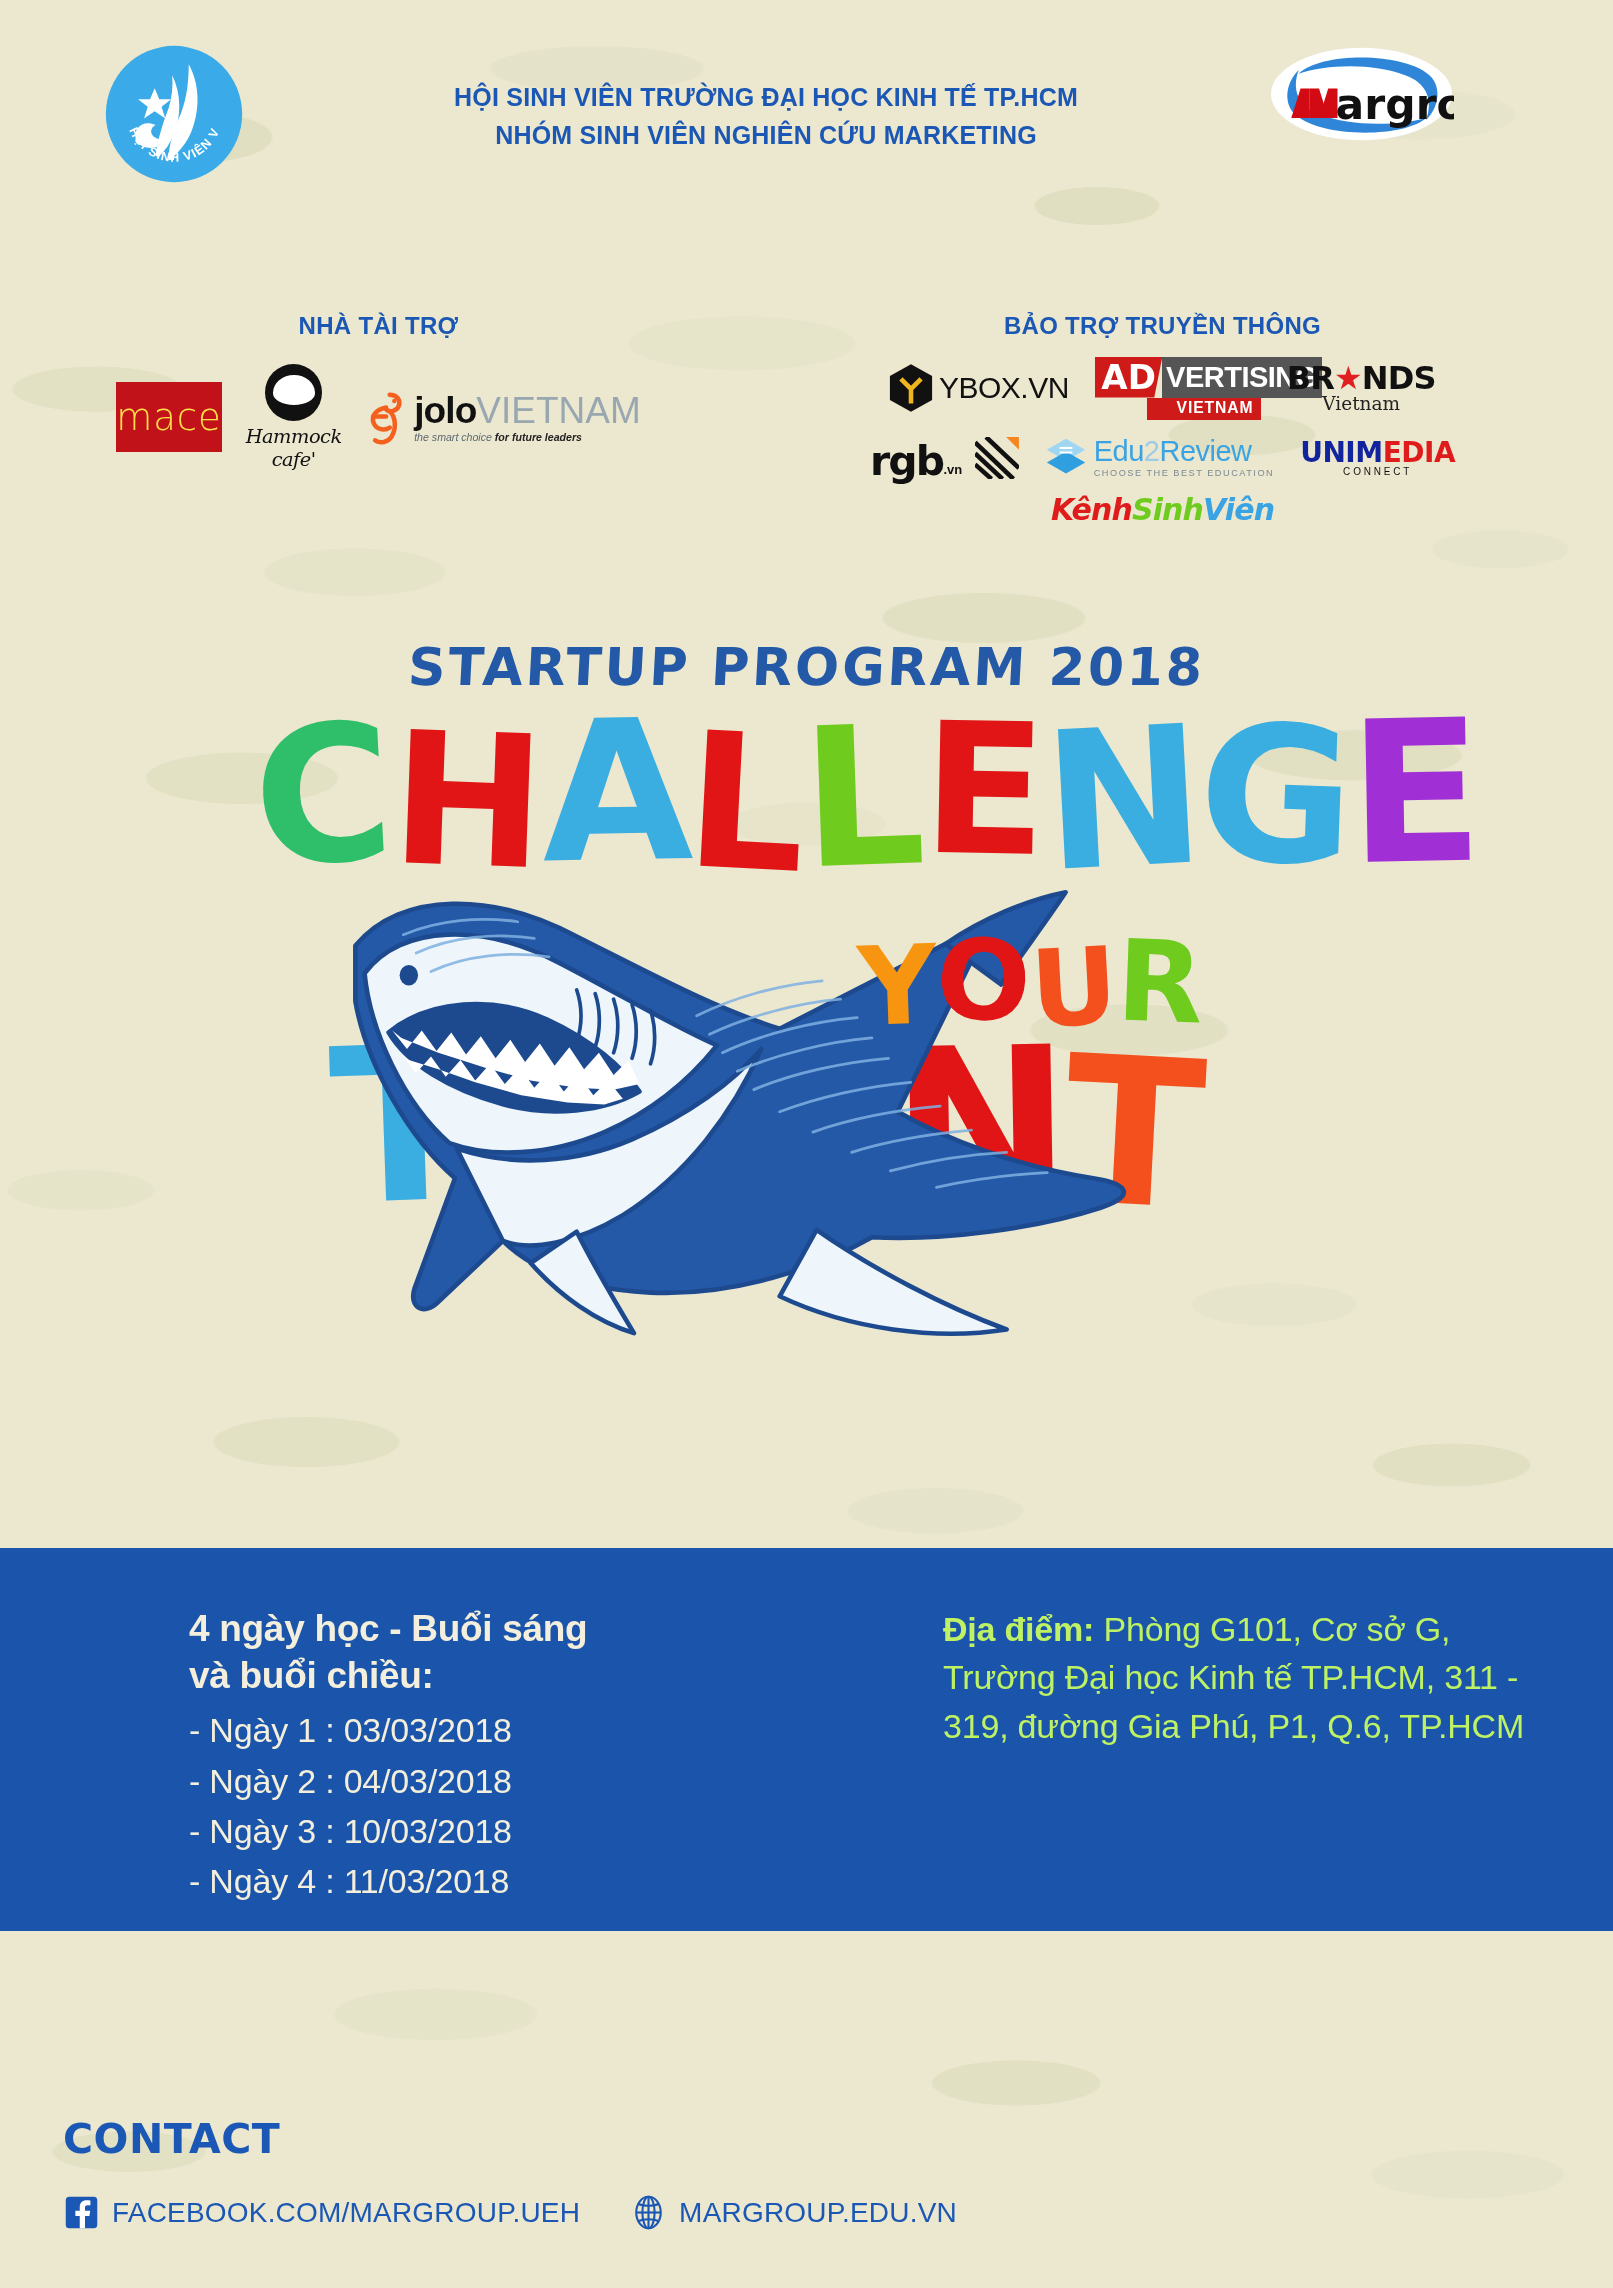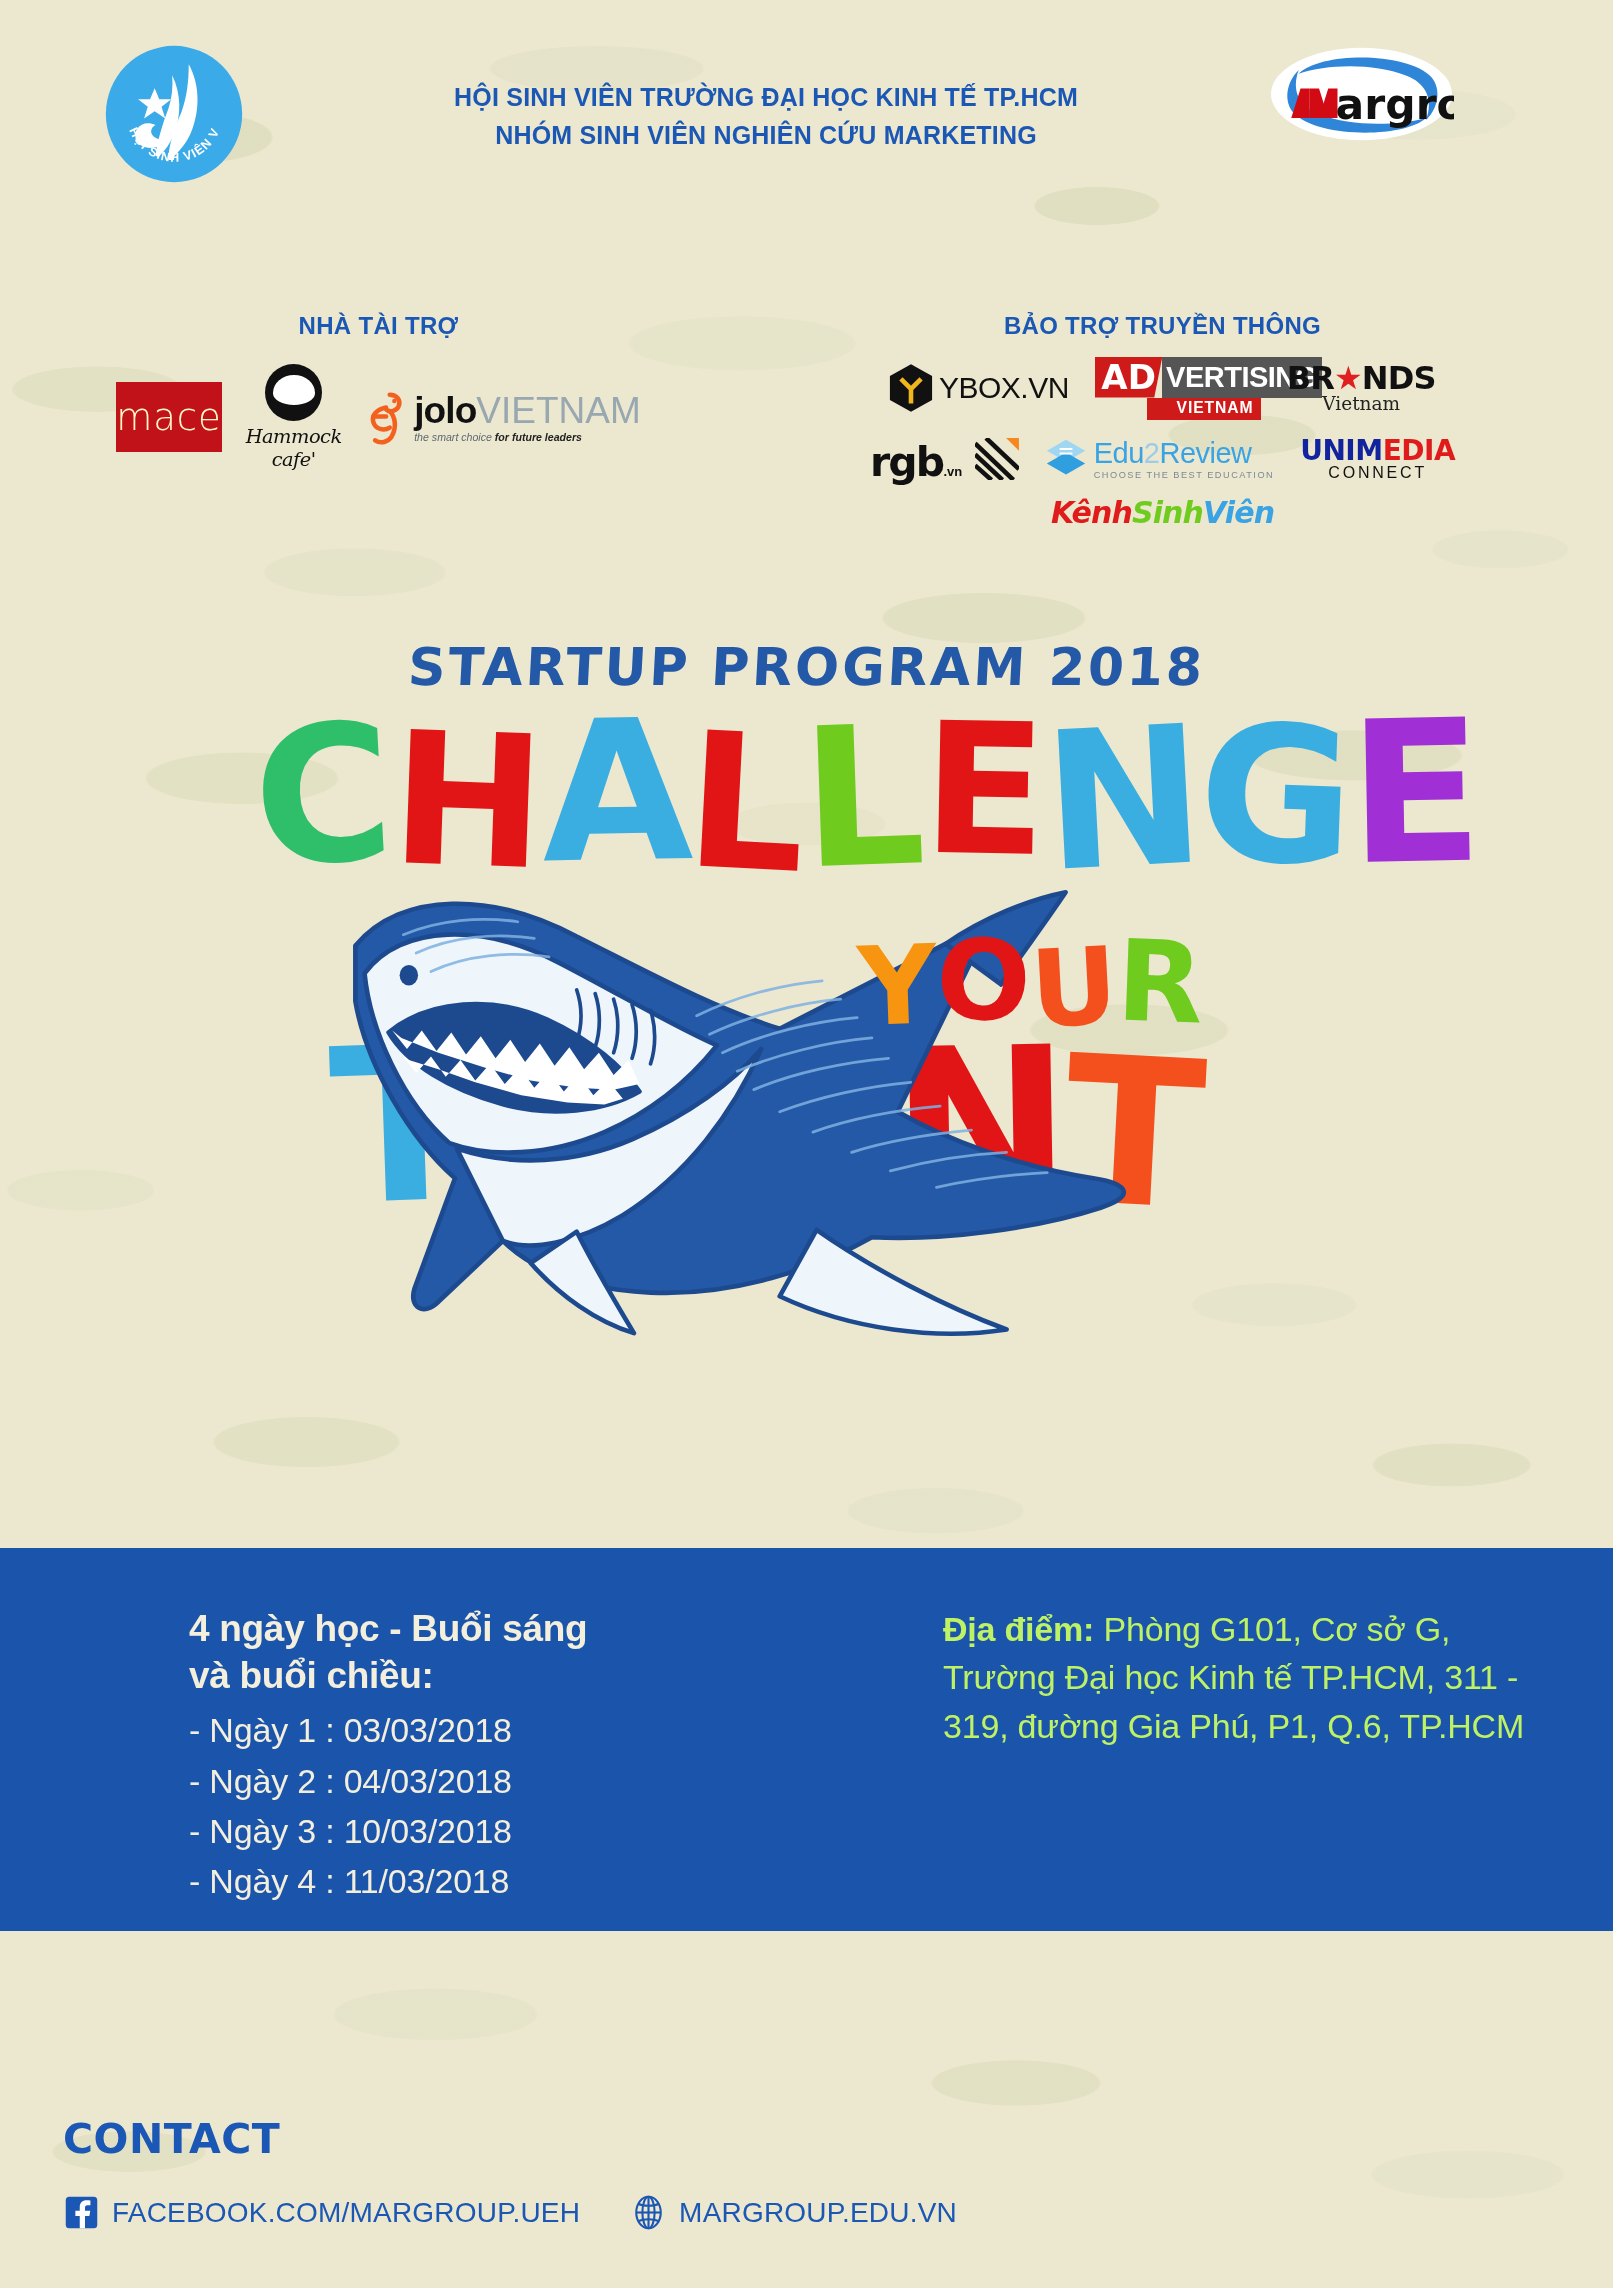--- a/index.html
+++ b/index.html
@@ -72,21 +72,21 @@
   }
   #media { position:absolute; left:821px; top:312px; width:683px; }
   .media-row { display:flex; align-items:center; justify-content:center; gap:26px; margin-top:16.6px; }
 
   
   .mace-box {
     width:137px; height:70px; background:#c1121a;
     display:flex; align-items:center; justify-content:center;
   }
   .mace-box span {
-    color:#fef9c3; font-size:37px; letter-spacing:0.9px;
+    color:#fde047; font-size:37px; letter-spacing:0.9px;
     font-family:"DejaVu Sans", sans-serif; font-weight:300; line-height:1;
   }
   
   .hammock { width:102px; text-align:center; }
   .hammock .circ {
     width:57px; height:57px; border-radius:50%;
     background:#111; margin:0 auto;
     position:relative; overflow:hidden;
   }
   .hammock .circ::after{
@@ -150,21 +150,21 @@
   .e2r .t1 { font-size:29px; color:#3aa3e3; font-weight:500; letter-spacing:-0.5px; }
   .e2r .t1 .two { color:#9ecbe8; }
   .e2r .t2 { font-size:9.2px; color:#7b8a93; letter-spacing:1.5px; margin-top:2.8px; }
   
   .uni { text-align:center; position:relative; }
   .uni .u1 { font-size:28px; font-weight:bold; letter-spacing:-0.5px; line-height:1;
     font-family:"DejaVu Sans", sans-serif; }
   .uni .u1 .n { color:#12239e; }
   .uni .u1 .d { color:#e01b1b; }
   .uni .u1 .mark { color:#e01b1b; }
-  .uni .u2 { font-size:16px; letter-spacing:2.8px; color:#111; margin-top:-0.9px;text-align:center; }
+  .uni .u2 { font-size:10px; letter-spacing:2.8px; color:#111; margin-top:-0.9px;text-align:center; }
   
   .ksv { font-size:30px; font-weight:bold; font-style:italic; letter-spacing:-0.9px; line-height:1;
     font-family:"DejaVu Sans", sans-serif; }
   .ksv .a { color:#e01b1b; }
   .ksv .b { color:#6fcc1e; }
   .ksv .c { color:#3aa3e3; }
 
   
   #hero { position:absolute; left:0; top:637px; width:1613px; height:914px; }
   #startup {

